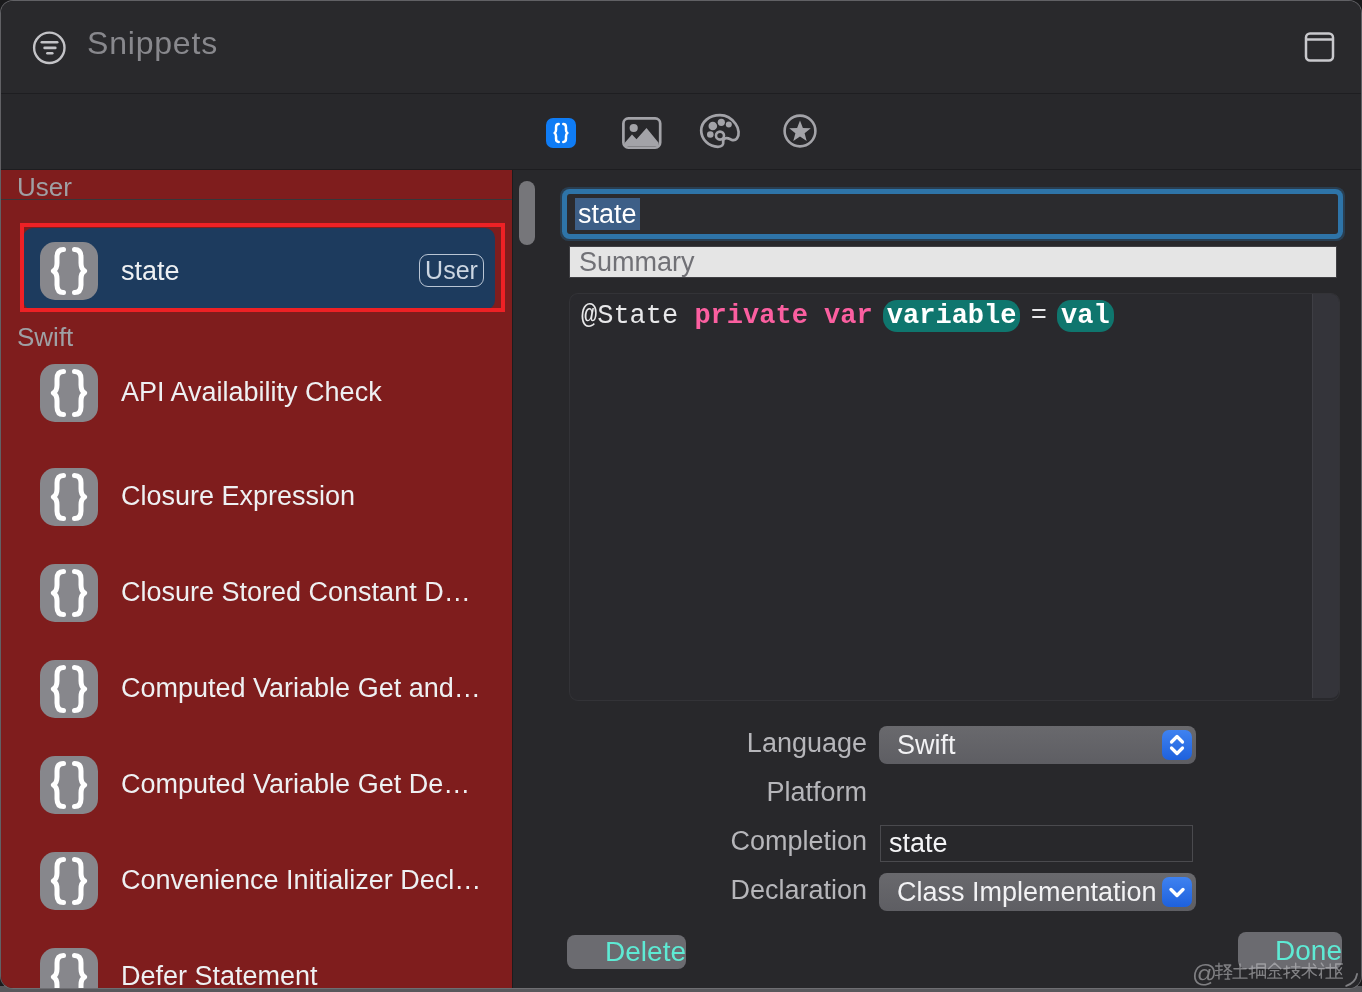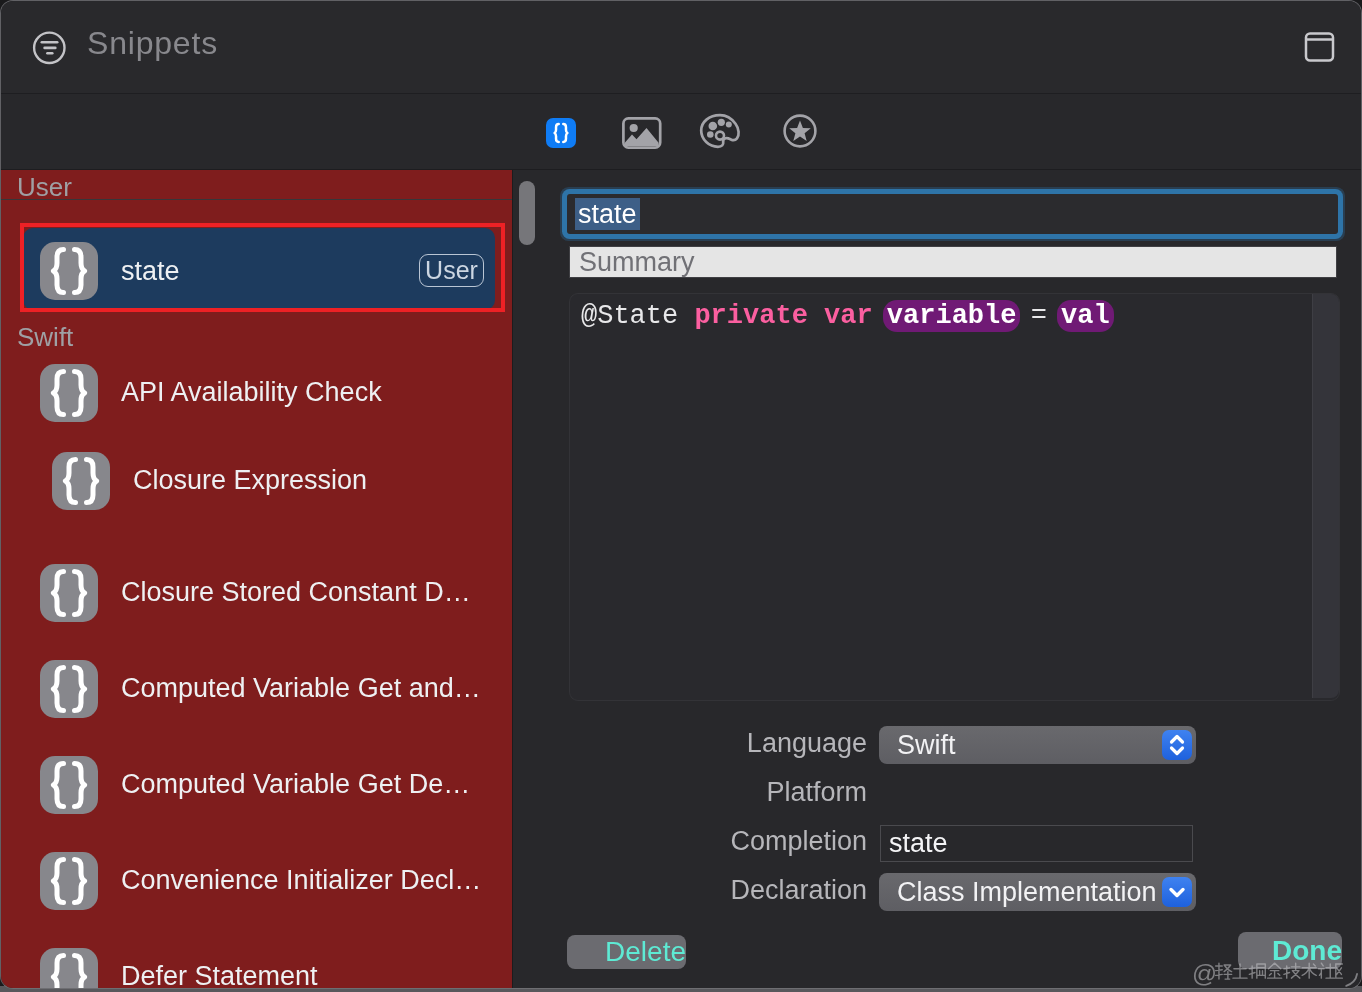--- a/index.html
+++ b/index.html
@@ -27,21 +27,21 @@
   
   #rightpanel{left:546px;top:169px;width:814px;height:818px;background:#28282b;}
   #namefield{left:20px;top:24px;width:771px;height:40px;background:#2b2b2e;border-radius:3px;
      box-shadow:0 0 0 5px #2e74a8, 0 0 0 7px rgba(46,116,168,0.30);}
   #namesel{left:8px;top:4px;height:32px;background:#3d5f87;color:#ffffff;font-size:27px;line-height:32px;padding:0 3px;}
   #summary{left:22px;top:76px;width:757px;height:30px;background:#e5e5e5;border:1px solid #3f3f43;color:#717176;font-size:27px;line-height:30px;padding-left:9px;}
   #codebox{left:22px;top:123px;width:769px;height:406px;background:#29292d;border:1px solid #333337;border-radius:9px;}
   #codegutter{left:742px;top:0;width:26px;height:404px;background:#34343a;border-left:1px solid #3e3e44;border-radius:0 8px 8px 0;}
   #codeline{left:11px;top:6px;font-family:"Liberation Mono",monospace;font-size:27px;color:#e8e8ea;white-space:pre;}
   .pink{color:#fb5fa0;font-weight:bold;}
-  .bubble{display:inline-block;background:#701a75;color:#ffffff;font-weight:bold;border-radius:14px;padding:1px 4px;margin:0 -6px;}
+  .bubble{display:inline-block;background:#0f766e;color:#ffffff;font-weight:bold;border-radius:14px;padding:1px 4px;margin:0 -6px;}
   
   .flabel{position:absolute;width:320px;text-align:right;font-size:27px;color:#b6b6ba;}
   .popup{position:absolute;left:332px;width:317px;height:38px;background:linear-gradient(#69696d,#5e5e63);border-radius:8px;color:#f2f2f4;font-size:27px;line-height:38px;}
   .popup .ptxt{margin-left:18px;}
   .bluebox{position:absolute;right:4px;top:4px;width:30px;height:30px;border-radius:7px;background:linear-gradient(#3f82f0,#1e61dd);}
   #compfield{left:333px;width:303px;height:35px;background:#28282b;border:1px solid #4a4a4e;color:#f4f4f6;font-size:27px;line-height:35px;padding-left:8px;position:absolute;}
   .btn{position:absolute;background:#6b6b70;border-radius:8px;color:#5eead4;text-align:right;}
   
   
 </style>
@@ -108,21 +108,21 @@
         <div class="abs" style="left:39px;top:194px;width:470px;height:58px;">
     <div class="rowicon abs" style="left:0;top:0;"></div>
     <svg class="abs" style="left:0;top:0;" width="58" height="58" viewBox="0 0 58 58">
       <g fill="none" stroke="#ffffff" stroke-width="5.0" stroke-linecap="round" stroke-linejoin="round">
         <path d="M 23.5,7.5 C 18.5,7.5 17,10.5 17,15 L 17,21 C 17,25.4 15.7,27.7 13.4,29 C 15.7,30.3 17,32.6 17,37 L 17,43 C 17,47.5 18.5,50.5 23.5,50.5"></path>
         <path d="M 34.5,7.5 C 39.5,7.5 41,10.5 41,15 L 41,21 C 41,25.4 42.3,27.7 44.6,29 C 42.3,30.3 41,32.6 41,37 L 41,43 C 41,47.5 39.5,50.5 34.5,50.5"></path>
       </g>
     </svg>
     <div class="rowtxt abs" style="left:81px;top:13px;">API Availability Check</div>
   </div>
-  <div class="abs" style="left:39px;top:282px;width:470px;height:58px;margin-left:12px;">
+  <div class="abs" style="left:39px;top:298px;width:470px;height:58px;">
     <div class="rowicon abs" style="left:0;top:0;"></div>
     <svg class="abs" style="left:0;top:0;" width="58" height="58" viewBox="0 0 58 58">
       <g fill="none" stroke="#ffffff" stroke-width="5.0" stroke-linecap="round" stroke-linejoin="round">
         <path d="M 23.5,7.5 C 18.5,7.5 17,10.5 17,15 L 17,21 C 17,25.4 15.7,27.7 13.4,29 C 15.7,30.3 17,32.6 17,37 L 17,43 C 17,47.5 18.5,50.5 23.5,50.5"></path>
         <path d="M 34.5,7.5 C 39.5,7.5 41,10.5 41,15 L 41,21 C 41,25.4 42.3,27.7 44.6,29 C 42.3,30.3 41,32.6 41,37 L 41,43 C 41,47.5 39.5,50.5 34.5,50.5"></path>
       </g>
     </svg>
     <div class="rowtxt abs" style="left:81px;top:13px;">Closure Expression</div>
   </div>
   <div class="abs" style="left:39px;top:394px;width:470px;height:58px;">
@@ -203,21 +203,21 @@
     <div id="compfield" style="top:655px;">state</div>
     <div class="flabel" style="left:0px;top:705px;">Declaration</div>
     <div class="popup" style="top:703px;"><span class="ptxt">Class Implementation</span>
       <div class="bluebox"><svg width="30" height="30" viewBox="0 0 30 30">
             <g fill="none" stroke="#ffffff" stroke-width="3.4" stroke-linecap="round" stroke-linejoin="round">
               <path d="M 9,12.5 L 15,18.5 L 21,12.5"></path>
             </g>
           </svg></div>
     </div>
     <div class="btn" style="left:20px;top:765px;width:119px;height:34px;font-size:28px;line-height:34px;">Delete</div>
-    <div class="btn" style="left:691px;top:762px;width:104px;height:37px;font-size:28px;line-height:37px;font-weight:bold;">Done</div>
+    <div class="btn" style="left:691px;top:762px;width:104px;height:37px;font-size:28px;line-height:37px;">Done</div>
   </div>
 </div>
 <svg id="wmsvg" class="abs" style="left:1192px;top:959px;" width="170" height="30" viewBox="0 0 172 30" fill="none" stroke="rgba(198,198,203,0.55)" stroke-width="1.5" stroke-linecap="round">
   <text x="0" y="23" fill="rgba(198,198,203,0.55)" stroke="none" font-family="Liberation Sans" font-size="25">@</text>
 
   <g transform="translate(23,4) scale(0.95)">
     <path d="M1,3 L8,3 M4.5,0 L4.5,17 M1,8 L8,7 M1,13 L8,12"></path>
     <path d="M10,2 L17,2 M10,2 C13,6 15,8 18,9 M17,2 C15,5 13,7 10,9 M10,12 L18,12 M14,9 L14,17 M11,17 L16,17"></path>
   </g>
   <g transform="translate(40.5,4) scale(0.95)">

